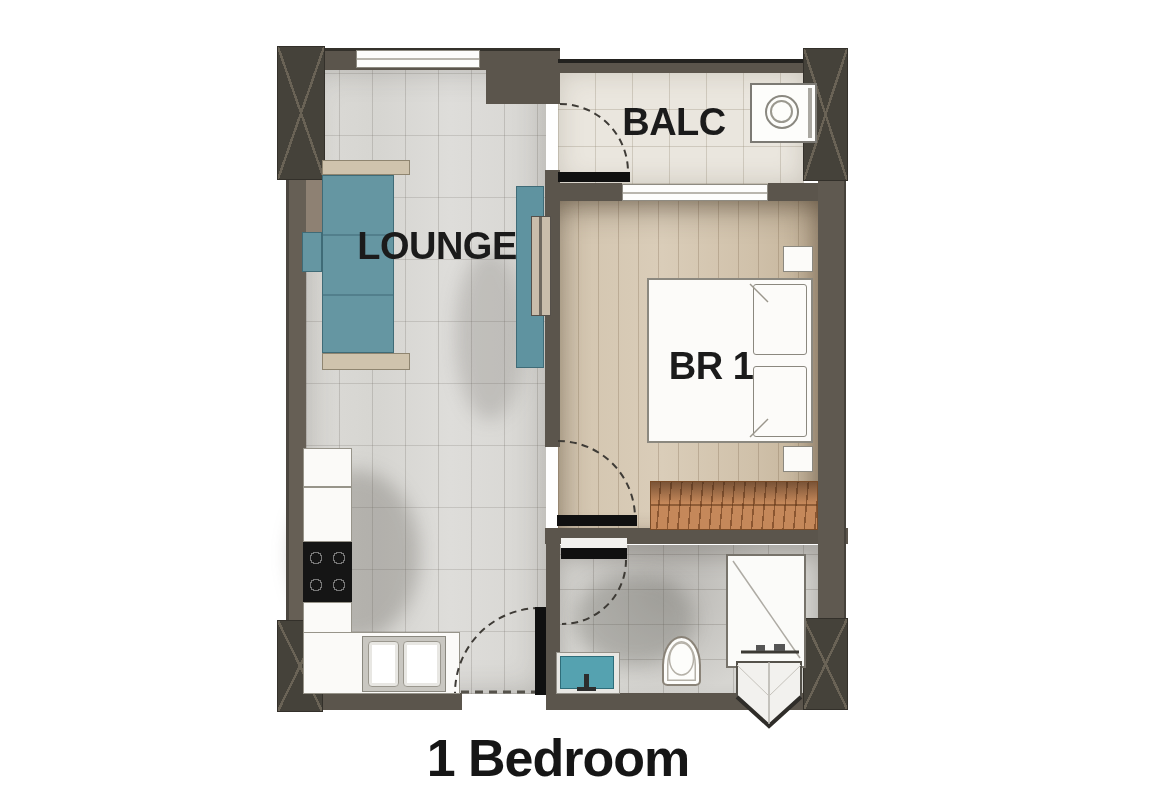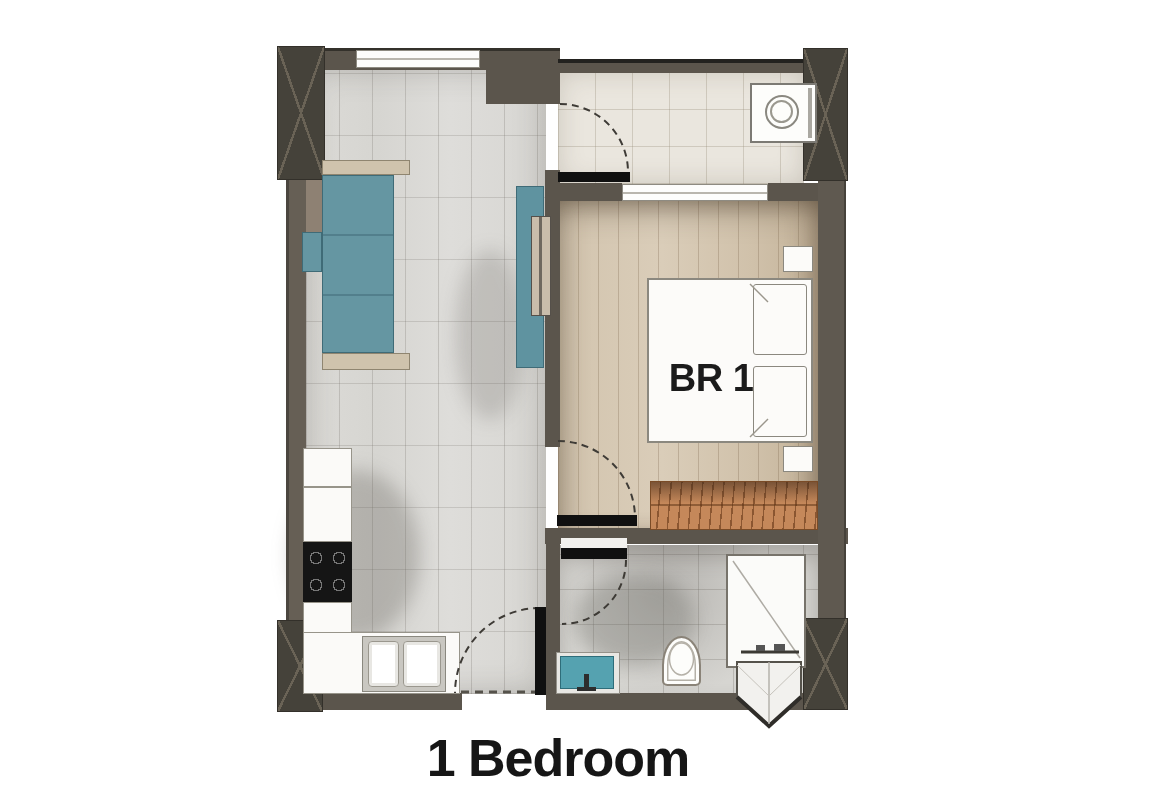--- a/index.html
+++ b/index.html
@@ -172,17 +172,19 @@
       <rect x="756" y="645" width="9" height="6" fill="#555"></rect>
       <rect x="774" y="644" width="11" height="7" fill="#555"></rect>
 
       <polygon points="737,662 801,662 801,697 769,726 737,697" fill="#f2f1ee" stroke="#55524b" stroke-width="2"></polygon>
       <path d="M 737 697 L 769 726 L 801 697" fill="none" stroke="#2f2d29" stroke-width="4"></path>
       <line x1="769" y1="662" x2="769" y2="724" stroke="#b5b2ab" stroke-width="1.5"></line>
       <line x1="737" y1="665" x2="769" y2="696" stroke="#c6c3bc" stroke-width="1"></line>
       <line x1="801" y1="665" x2="769" y2="696" stroke="#c6c3bc" stroke-width="1"></line>
     </svg>
 
-    <div class="label" style="left:711px;top:366px;margin-top:12px;">BR 1</div>
+    <div class="label" style="left:437px;top:246px;">LOUNGE</div>
+    <div class="label" style="left:674px;top:122px;">BALC</div>
+    <div class="label" style="left:711px;top:366px;">BR 1</div>
   </div>
 
   <div class="title" style="left:558px;top:728px;">1 Bedroom</div>
 </div>
 
 </body></html>

